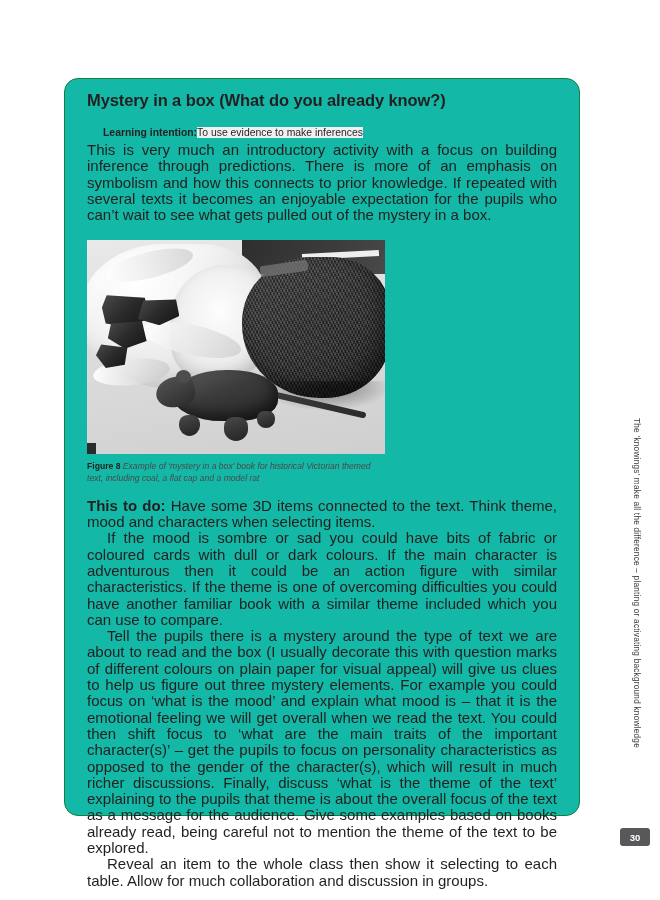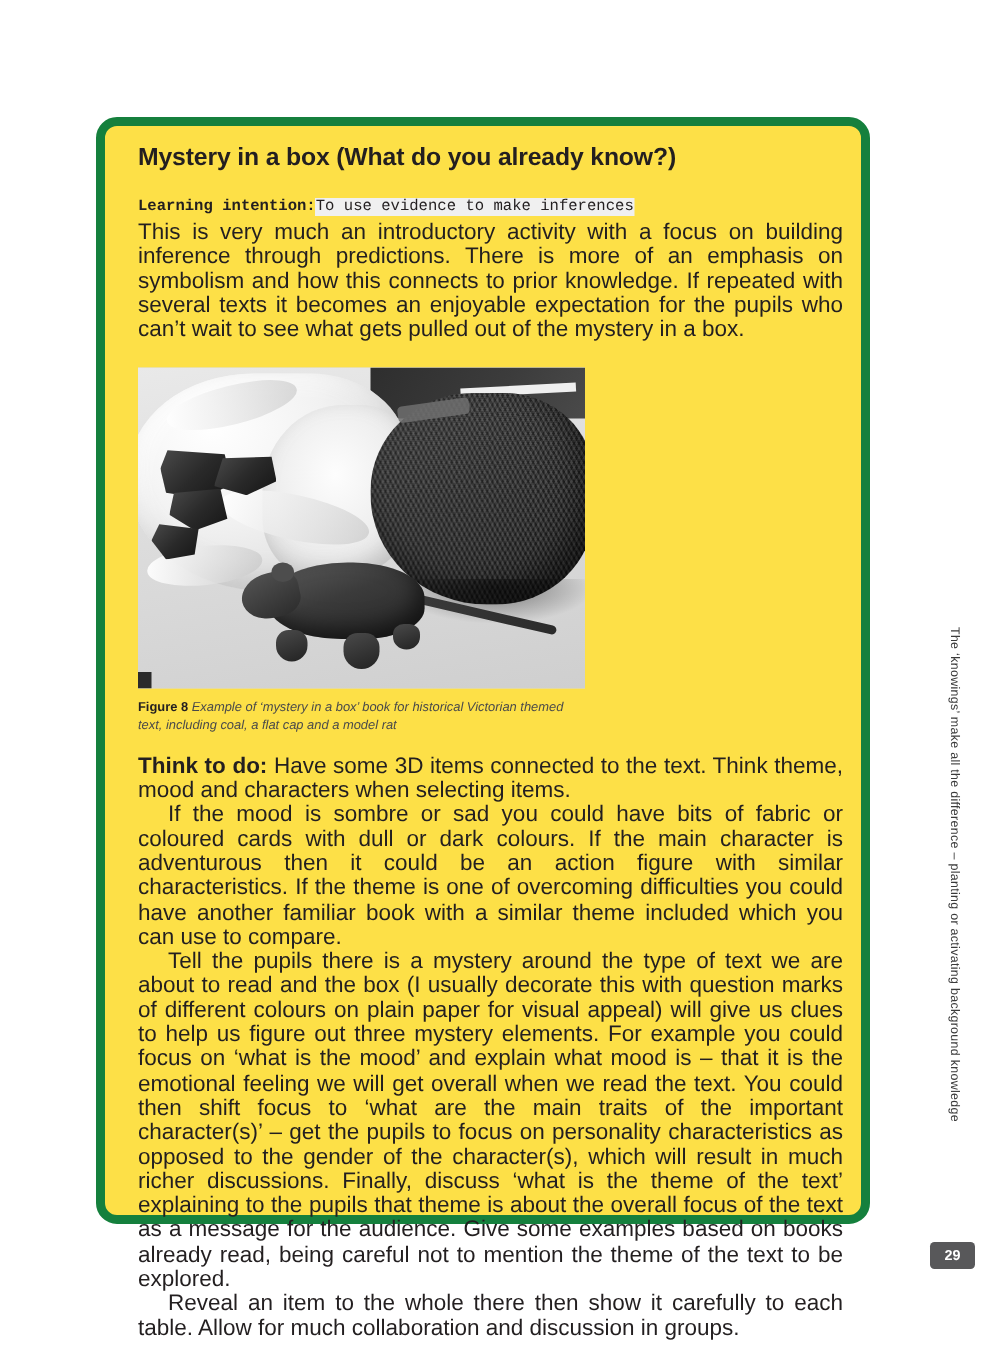--- a/index.html
+++ b/index.html
@@ -16,24 +16,24 @@
     position: relative;
   }
 
   
   .page-card {
     position: absolute;
     left: 64px;
     top: 78px;
     width: 516px;
     height: 738px;
-    border: 6px solid #15803d;
+    border: 1px solid #15803d;
     border-radius: 14px;
     box-sizing: border-box;
-    background: #fde047;
+    background: #14b8a6;
   }
   .card-inner {
     position: absolute;
     left: 22px;
     top: 12px;
     width: 470px;
   }
 
   
   .page-title {
@@ -42,22 +42,21 @@
     letter-spacing: -0.1px;
     color: #231f20;
     margin: 0 0 14px 0;
     line-height: 1.2;
   }
 
   
   .lead-line {
     font-size: 10.4px;
     line-height: 16.3px;
-    margin: 0 0 1px 0;
-    font-family: Liberation Mono, monospace;
+    margin: 0 0 1px 16px;
   }
   .lead-line .bold { font-weight: bold; }
   .hl {
     background: #f0f0f0;
   }
 
   p.body {
     font-size: 15px;
     line-height: 16.3px;
     margin: 0;
@@ -291,28 +290,28 @@
         <div class="ph-corner"></div>
       </div>
 
       <figcaption class="fig-caption">
         <span class="fig-label">Figure 8</span>
         <span class="fig-text">Example of ‘mystery in a box’ book for historical Victorian themed text, including coal, a flat cap and a model rat</span>
       </figcaption>
     </figure>
 
     <p class="body" style="margin-top:13px;">
-      <span class="bold">Think to do:</span>
+      <span class="bold">This to do:</span>
       <span>Have some 3D items connected to the text. Think theme, mood and characters when selecting items.</span>
     </p>
 
     <p class="body indent">If the mood is sombre or sad you could have bits of fabric or coloured cards with dull or dark colours. If the main character is adventurous then it could be an action figure with similar characteristics. If the theme is one of overcoming difficulties you could have another familiar book with a similar theme included which you can use to compare.</p>
 
     <p class="body indent">Tell the pupils there is a mystery around the type of text we are about to read and the box (I usually decorate this with question marks of different colours on plain paper for visual appeal) will give us clues to help us figure out three mystery elements. For example you could focus on ‘what is the mood’ and explain what mood is – that it is the emotional feeling we will get overall when we read the text. You could then shift focus to ‘what are the main traits of the important character(s)’ – get the pupils to focus on personality characteristics as opposed to the gender of the character(s), which will result in much richer discussions. Finally, discuss ‘what is the theme of the text’ explaining to the pupils that theme is about the overall focus of the text as a message for the audience. Give some examples based on books already read, being careful not to mention the theme of the text to be explored.</p>
 
-    <p class="body indent">Reveal an item to the whole there then show it carefully to each table. Allow for much collaboration and discussion in groups.</p>
+    <p class="body indent">Reveal an item to the whole class then show it selecting to each table. Allow for much collaboration and discussion in groups.</p>
 
   </div>
 </div>
 
 <div class="running-head">The ‘knowings’ make all the difference – planting or activating background knowledge</div>
 
-<div class="page-badge">29</div>
+<div class="page-badge">30</div>
 
 </body></html>

